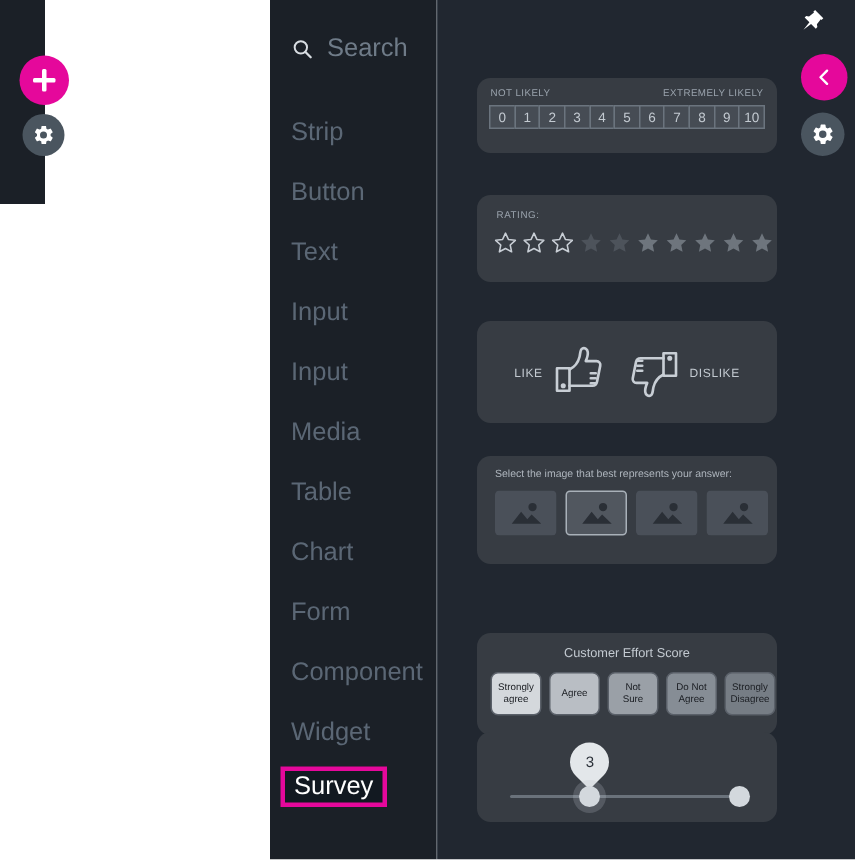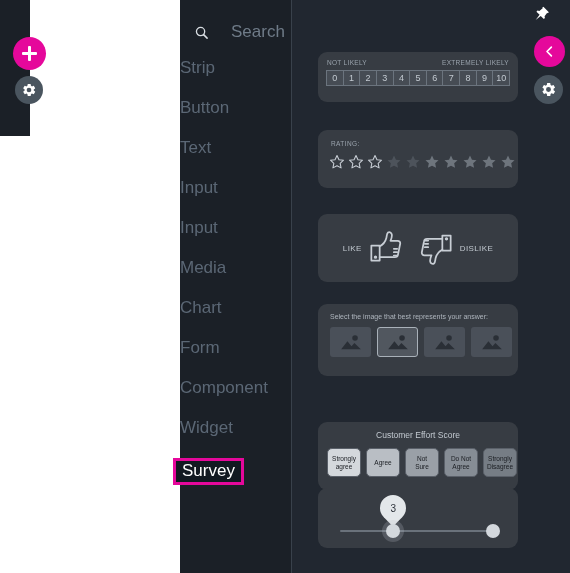--- a/index.html
+++ b/index.html
@@ -36,30 +36,30 @@
   .sidebar {
     position: absolute; left: 180px; top: 0; width: 111px; height: 573px;
     background: #1b2027;
   }
   .sidebar-divider {
     position: absolute; left: 291px; top: 0; width: 1px; height: 573px;
     background: #39414b;
   }
   .search-row {
     position: absolute; left: 14px; top: 22px;
-    display: flex; align-items: center; gap: 22px;
+    display: flex; align-items: center; gap: 9px;
     cursor: pointer;
   }
   .search-icon { width: 15px; height: 15px; display: block; }
   .search-label { color: #6f7b88; font-size: 17px; }
 
   .menu { position: absolute; left: 0; top: 58px; width: 111px; }
   .menu-item {
-    height: 40px; display: flex; align-items: flex-start;
-    color: #5b6775; font-size: 17px;
+    height: 40px; display: flex; align-items: flex-end;
+    padding-left: 14px; color: #5b6775; font-size: 17px;
     cursor: pointer; white-space: nowrap;
   }
   .menu-item.selected {
     color: #ffffff;
   }
   .menu-item.selected .menu-label {
     border: 3px solid #e5089b;
     background: #121921;
     padding: 1px 6px 3px 6px;
     margin-left: -7px;
@@ -203,20 +203,23 @@
           <span class="menu-label">Text</span>
         </div>
         <div class="menu-item">
           <span class="menu-label">Input</span>
         </div>
         <div class="menu-item">
           <span class="menu-label">Input</span>
         </div>
         <div class="menu-item">
           <span class="menu-label">Media</span>
+        </div>
+        <div class="menu-item">
+          <span class="menu-label">Table</span>
         </div>
         <div class="menu-item">
           <span class="menu-label">Chart</span>
         </div>
         <div class="menu-item">
           <span class="menu-label">Form</span>
         </div>
         <div class="menu-item">
           <span class="menu-label">Component</span>
         </div>

